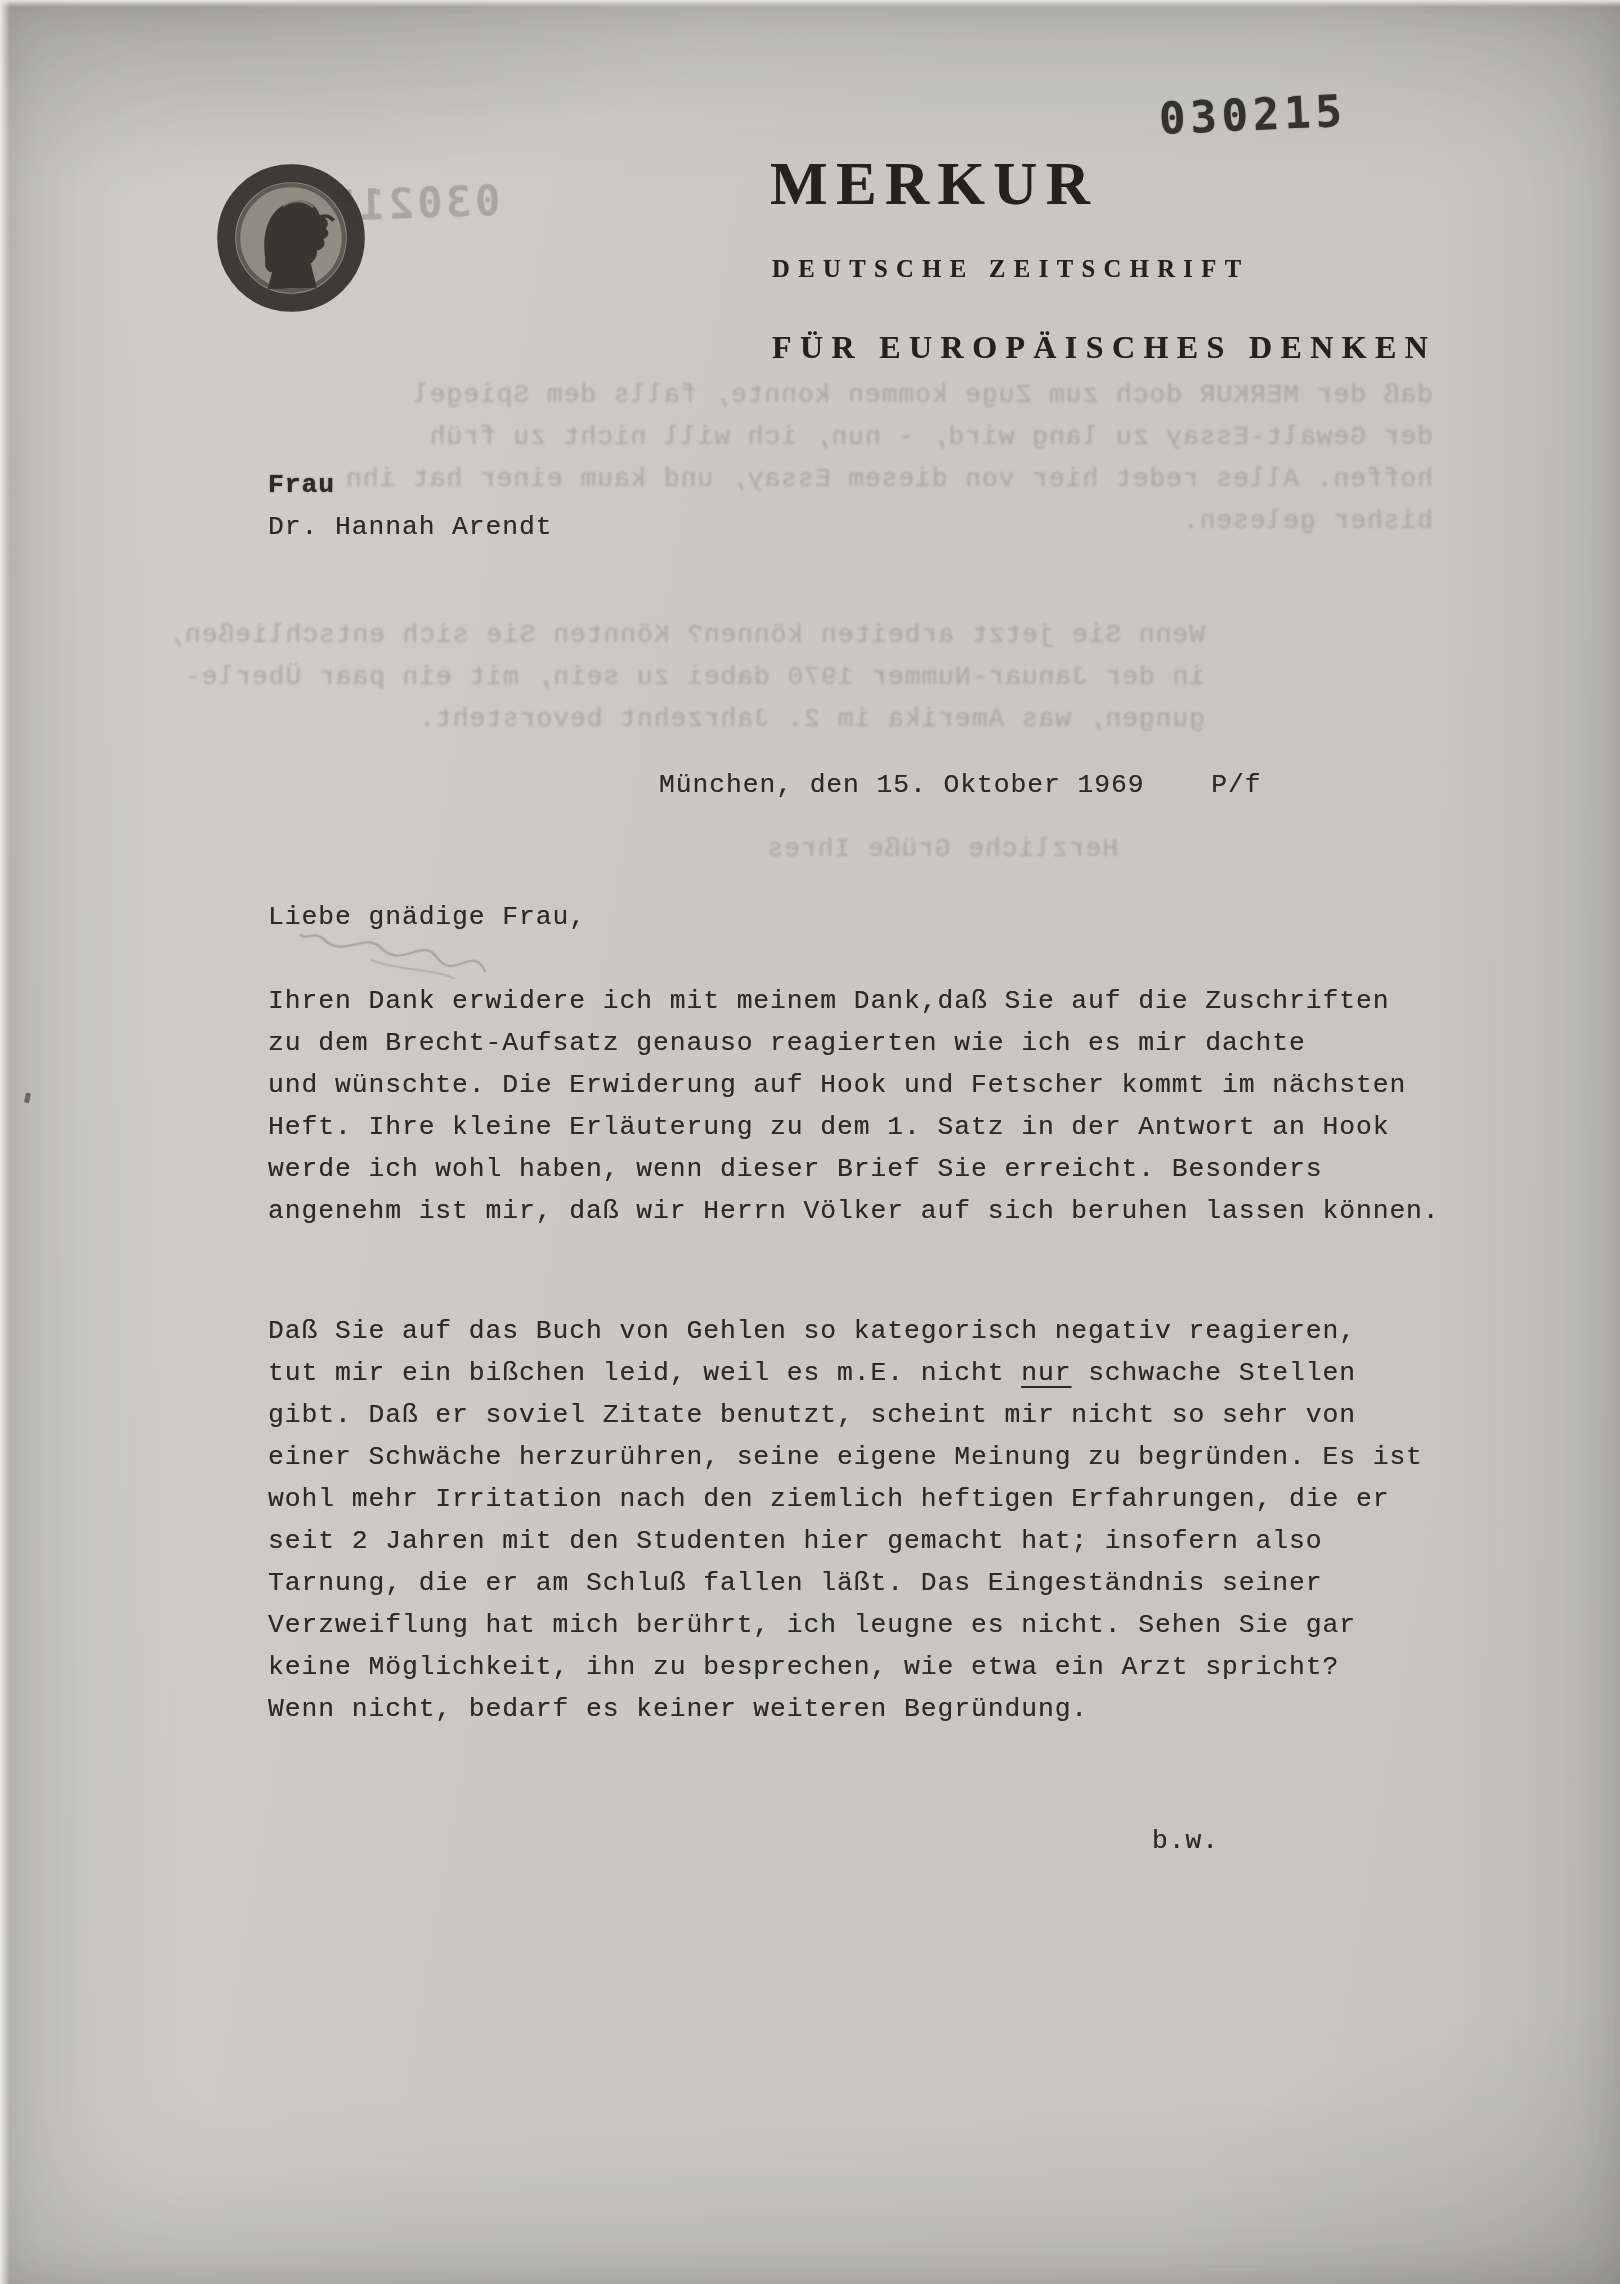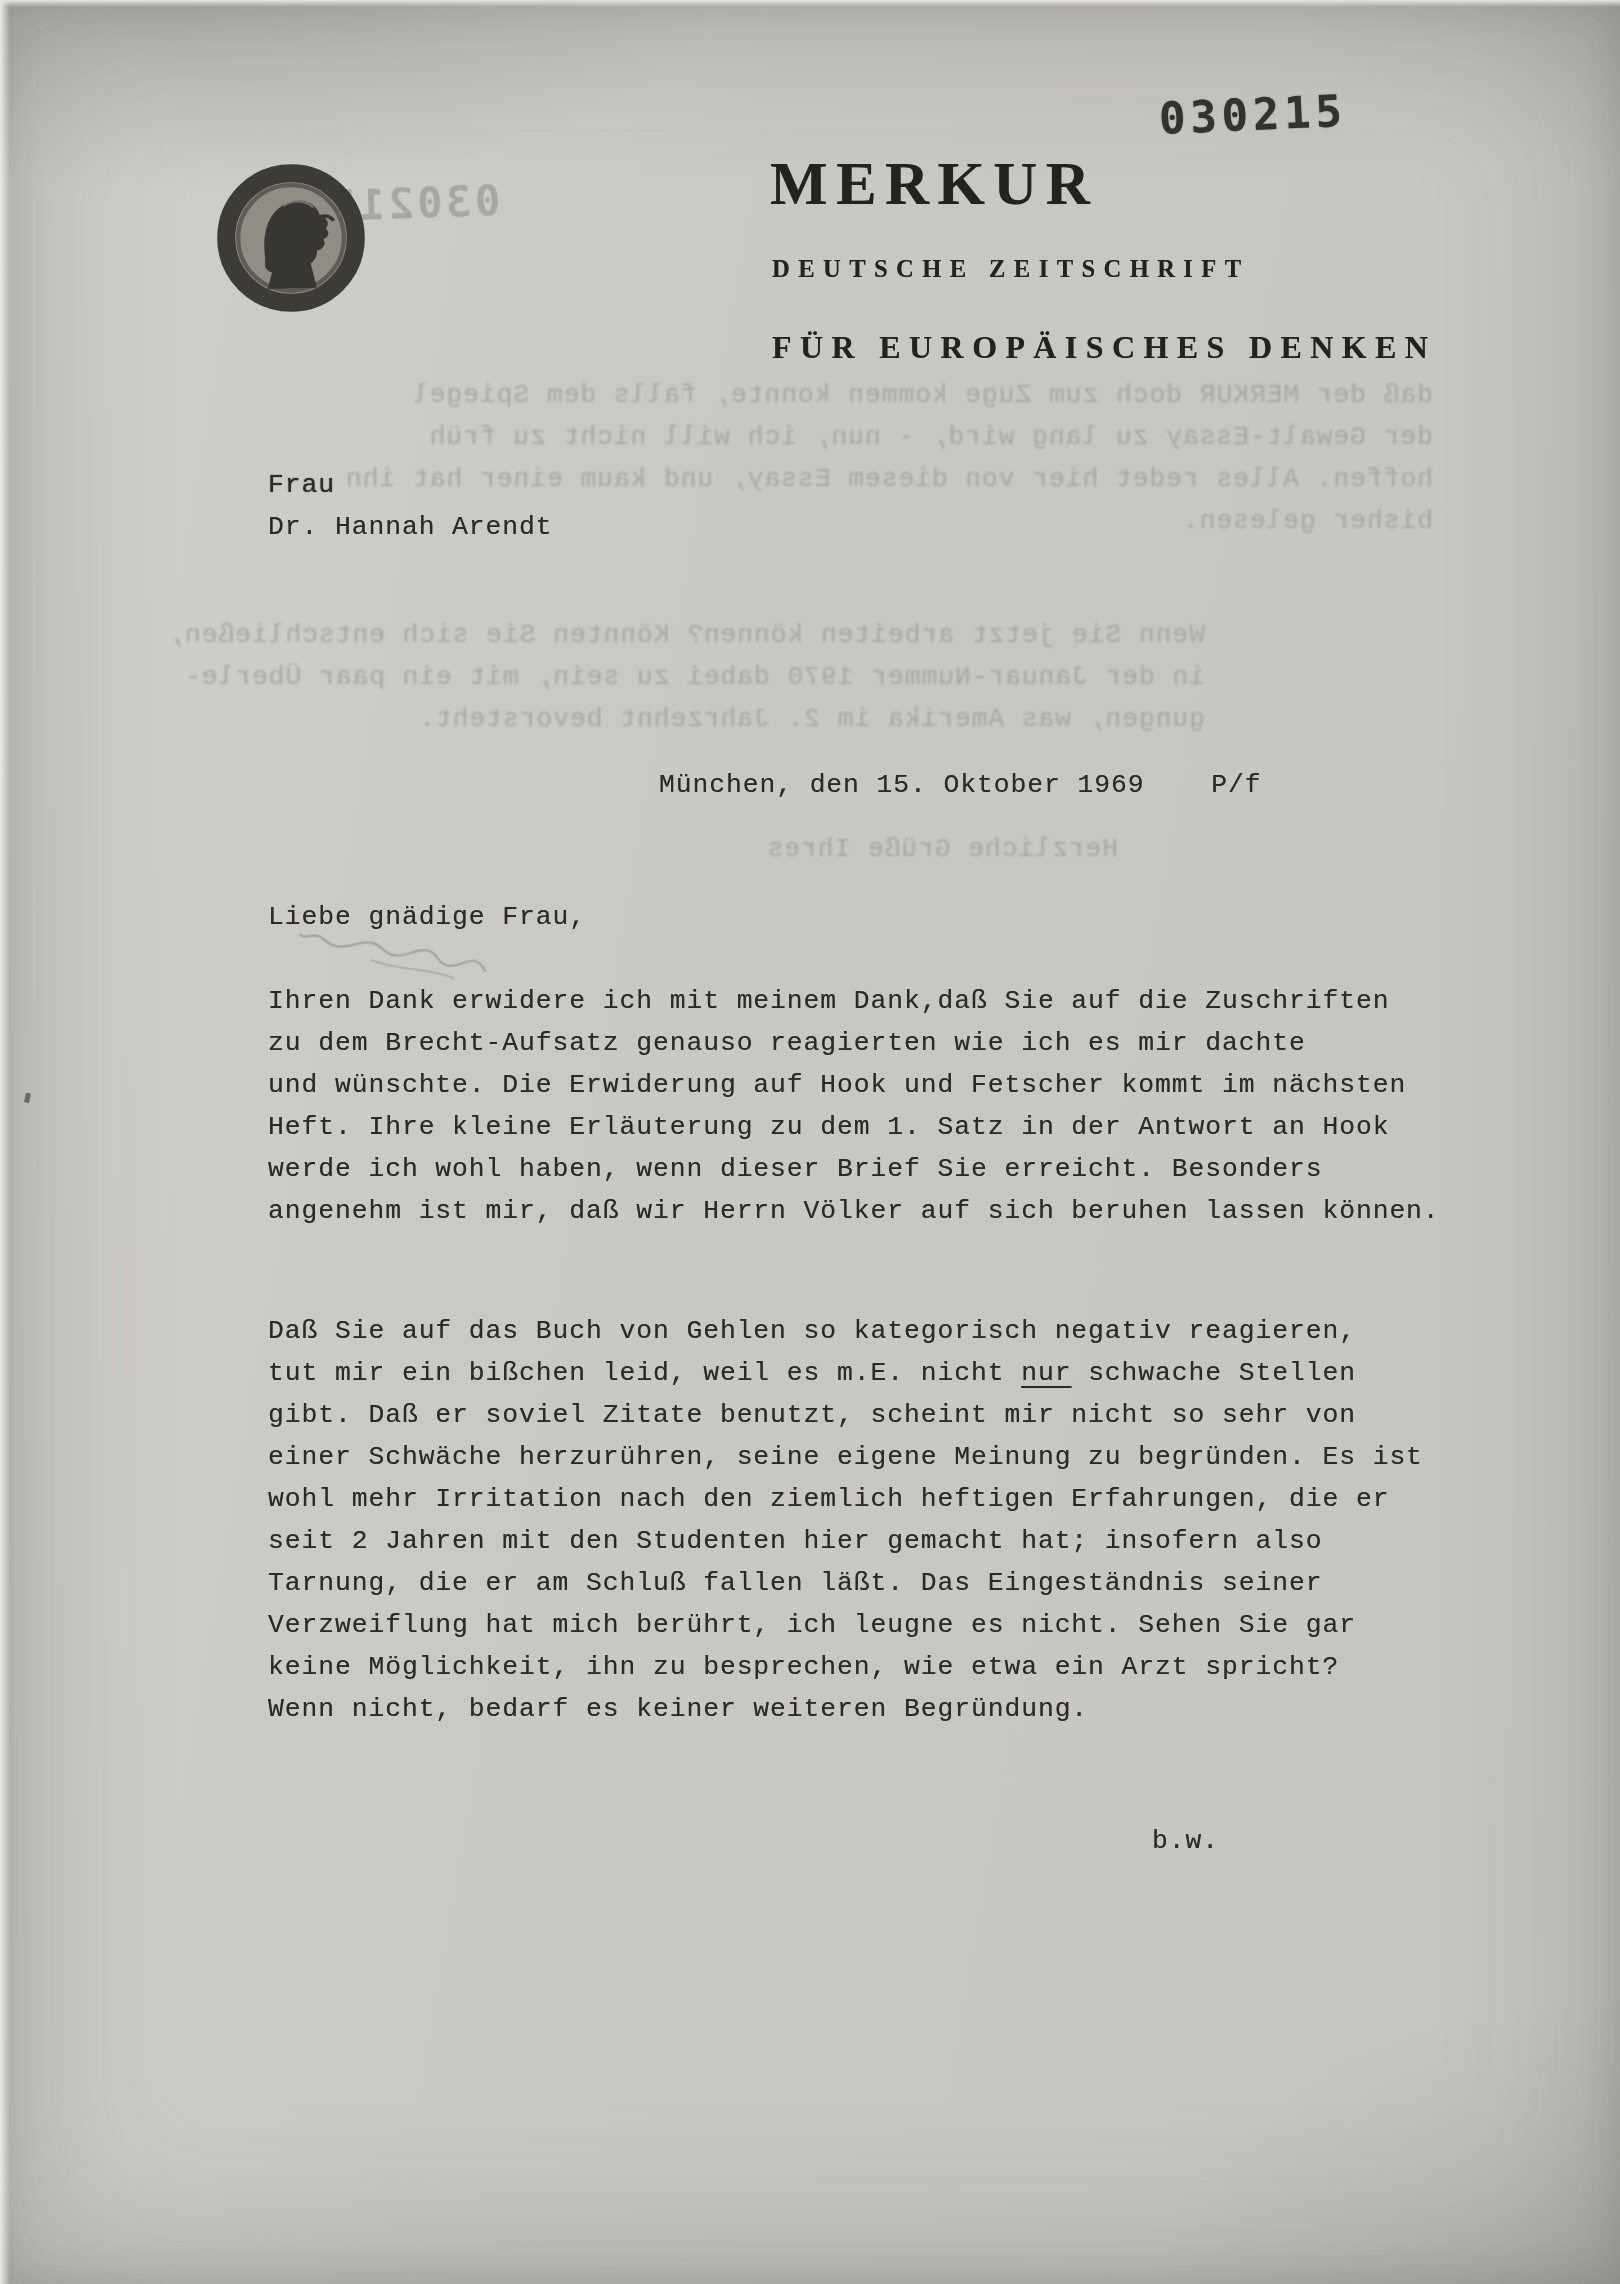--- a/index.html
+++ b/index.html
@@ -19,21 +19,21 @@
   .edge-left{position:absolute;left:0;top:0;width:9.6px;height:100%;
     background:linear-gradient(90deg,#eceae6,rgba(236,234,230,0));}
   .edge-top{position:absolute;left:0;top:0;width:100%;height:7.2px;
     background:linear-gradient(180deg,#e7e5e1,rgba(231,229,225,0));}
 
   
   .type{position:absolute;font-size:26.4px;line-height:42px;letter-spacing:0.9px;
     white-space:pre;text-shadow:0 0 0.6px rgba(43,42,39,.55);}
   .tline{white-space:pre;}
   .u{text-decoration:underline;text-decoration-thickness:1.8px;text-underline-offset:6px;}
-  .b{font-weight:normal;text-shadow:0 0 1.2px rgba(30,30,28,.85);}
+  .b{font-weight:bold;text-shadow:0 0 1.2px rgba(30,30,28,.85);}
 
   
   .serifhead{position:absolute;font-family:"Liberation Serif","DejaVu Serif",serif;
     font-weight:bold;color:#23221f;white-space:nowrap;
     text-shadow:0 0 0.6px rgba(35,34,31,.5);}
   .lh-title{left:770px;top:149px;font-size:61px;letter-spacing:8.4px;}
   .lh-sub1{left:772px;top:235px;font-size:24.6px;letter-spacing:8.4px;margin-top:20px;}
   .lh-sub2{left:772px;top:292px;font-size:32px;letter-spacing:8.4px;margin-top:37px;}
   .lh-red{left:213px;top:350px;font-size:22px;letter-spacing:4.8px;}
 

